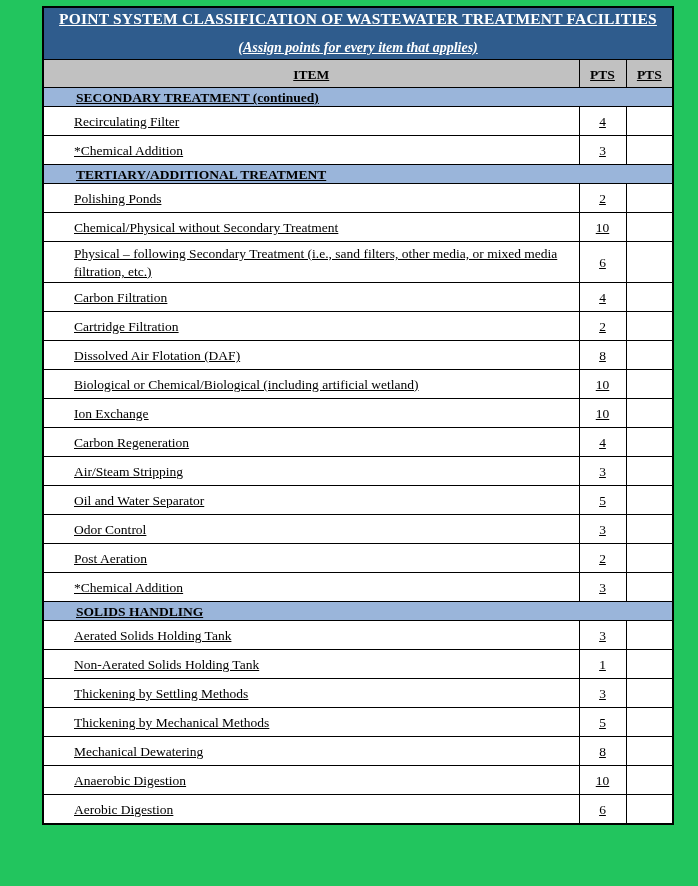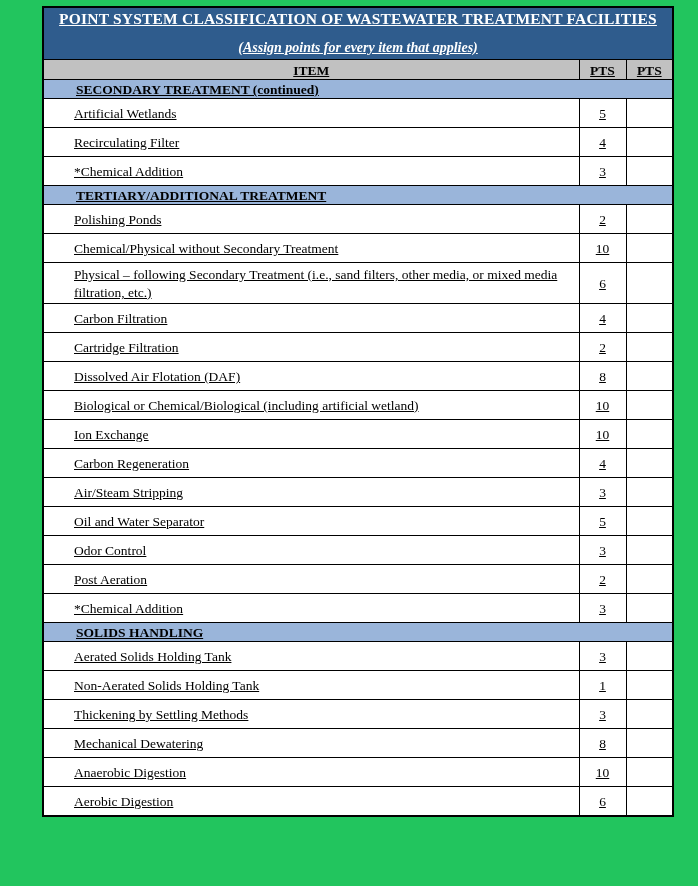--- a/index.html
+++ b/index.html
@@ -58,21 +58,21 @@
     font-weight: bold;
     font-style: italic;
     font-size: 14px;
     text-decoration: underline;
     margin-top: 12px;
   }
 
   
   .colhead-row td {
     background: var(--colhead-bg);
-    height: 20px;
+    height: 28px;
     text-align: center;
     vertical-align: middle;
   }
   .colhead-text {
     font-weight: bold;
     font-size: 13.5px;
     text-decoration: underline;
   }
 
   
@@ -134,29 +134,20 @@
         <td><span class="colhead-text">PTS</span></td>
         <td><span class="colhead-text">PTS</span></td>
       </tr>
 
   <tr class="section-row">
     <td colspan="3">
       <span class="section-label">SECONDARY TREATMENT (continued)</span>
     </td>
   </tr>
 
-  <tr class="item-row">
-    <td class="item-cell">
-      <span class="item-text">Artificial Wetlands</span>
-    </td>
-    <td class="pts-cell">
-      <span class="pts-text">5</span>
-    </td>
-    <td class="pts-entry-cell"></td>
-  </tr>
 
   <tr class="item-row">
     <td class="item-cell">
       <span class="item-text">Recirculating Filter</span>
     </td>
     <td class="pts-cell">
       <span class="pts-text">4</span>
     </td>
     <td class="pts-entry-cell"></td>
   </tr>
@@ -347,20 +338,29 @@
   <tr class="item-row">
     <td class="item-cell">
       <span class="item-text">Thickening by Settling Methods</span>
     </td>
     <td class="pts-cell">
       <span class="pts-text">3</span>
     </td>
     <td class="pts-entry-cell"></td>
   </tr>
 
+  <tr class="item-row">
+    <td class="item-cell">
+      <span class="item-text">Thickening by Mechanical Methods</span>
+    </td>
+    <td class="pts-cell">
+      <span class="pts-text">5</span>
+    </td>
+    <td class="pts-entry-cell"></td>
+  </tr>
 
   <tr class="item-row">
     <td class="item-cell">
       <span class="item-text">Mechanical Dewatering</span>
     </td>
     <td class="pts-cell">
       <span class="pts-text">8</span>
     </td>
     <td class="pts-entry-cell"></td>
   </tr>

